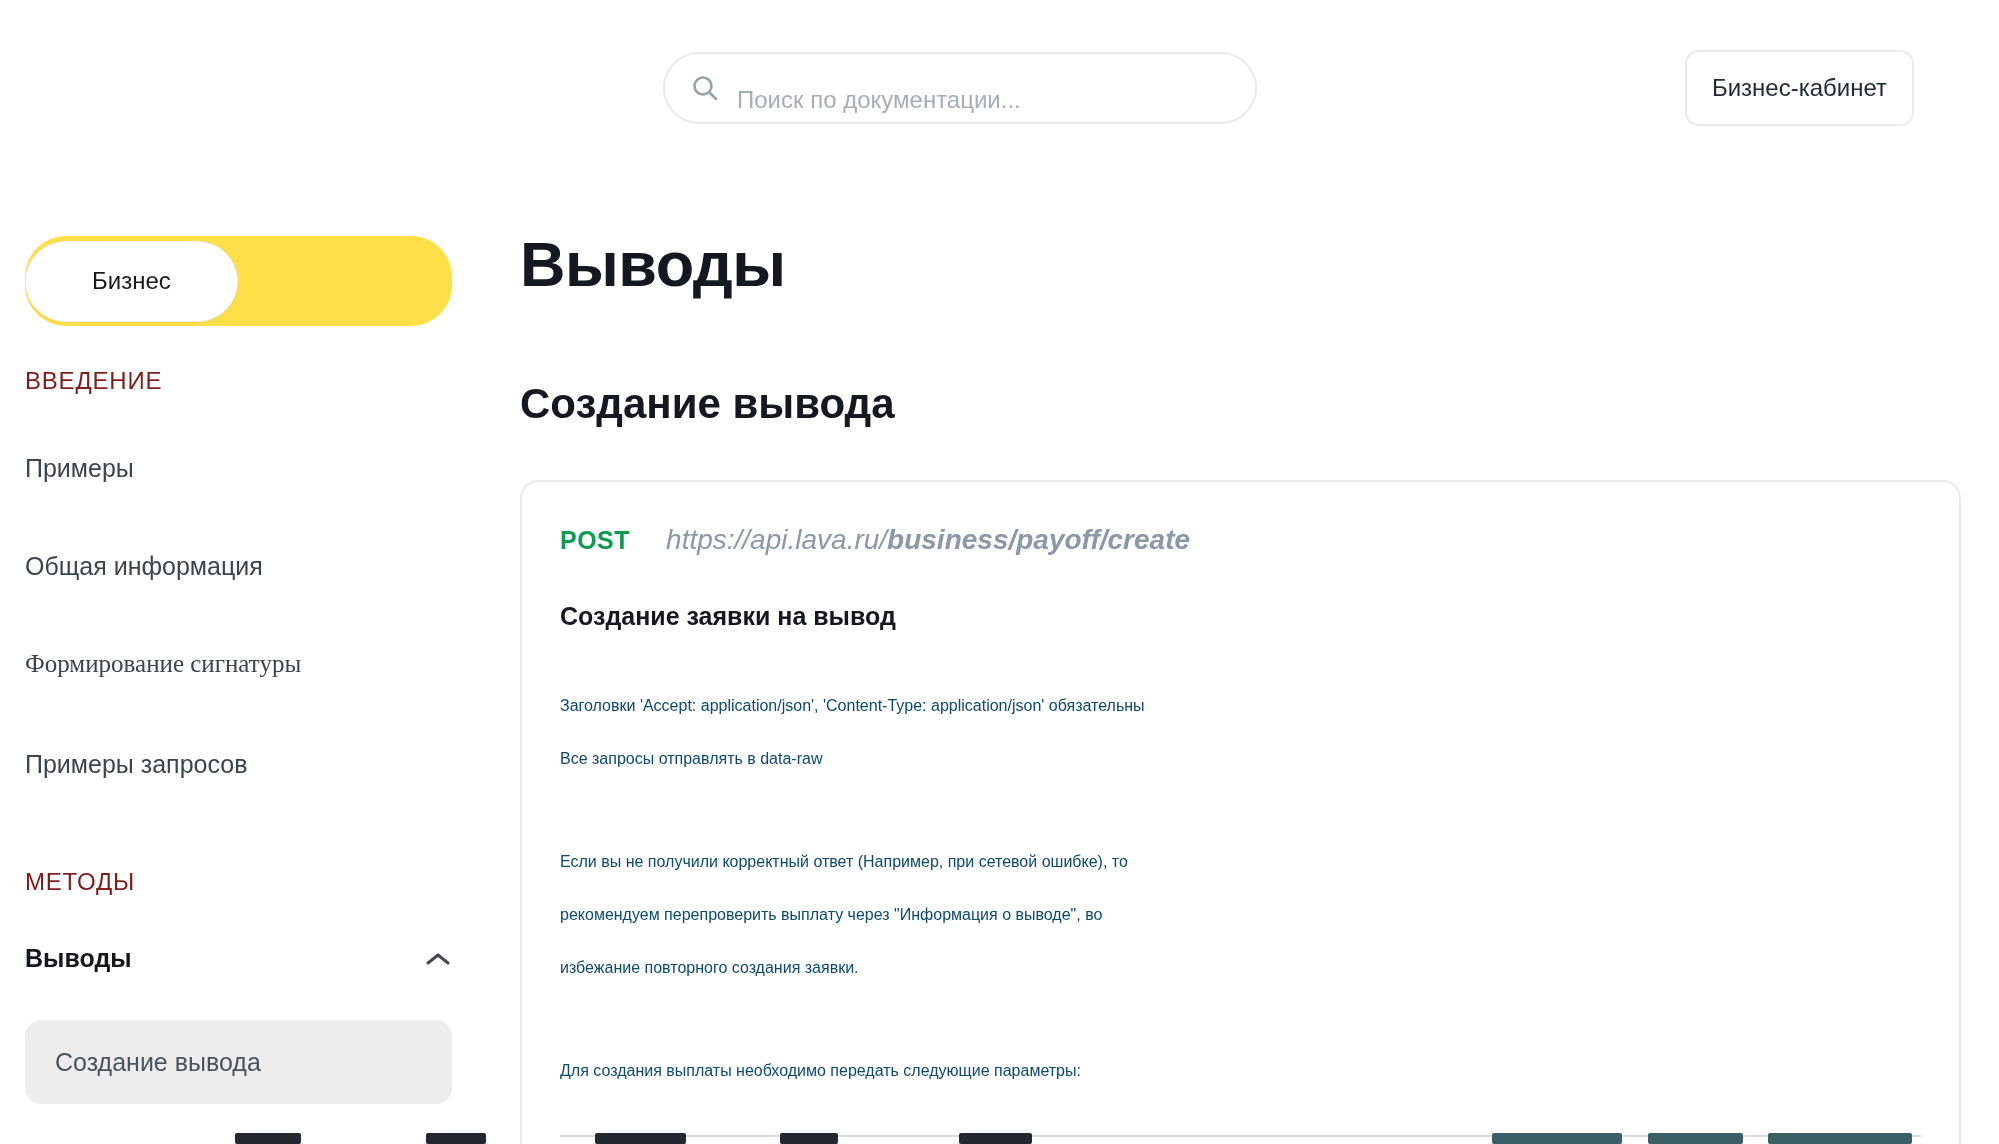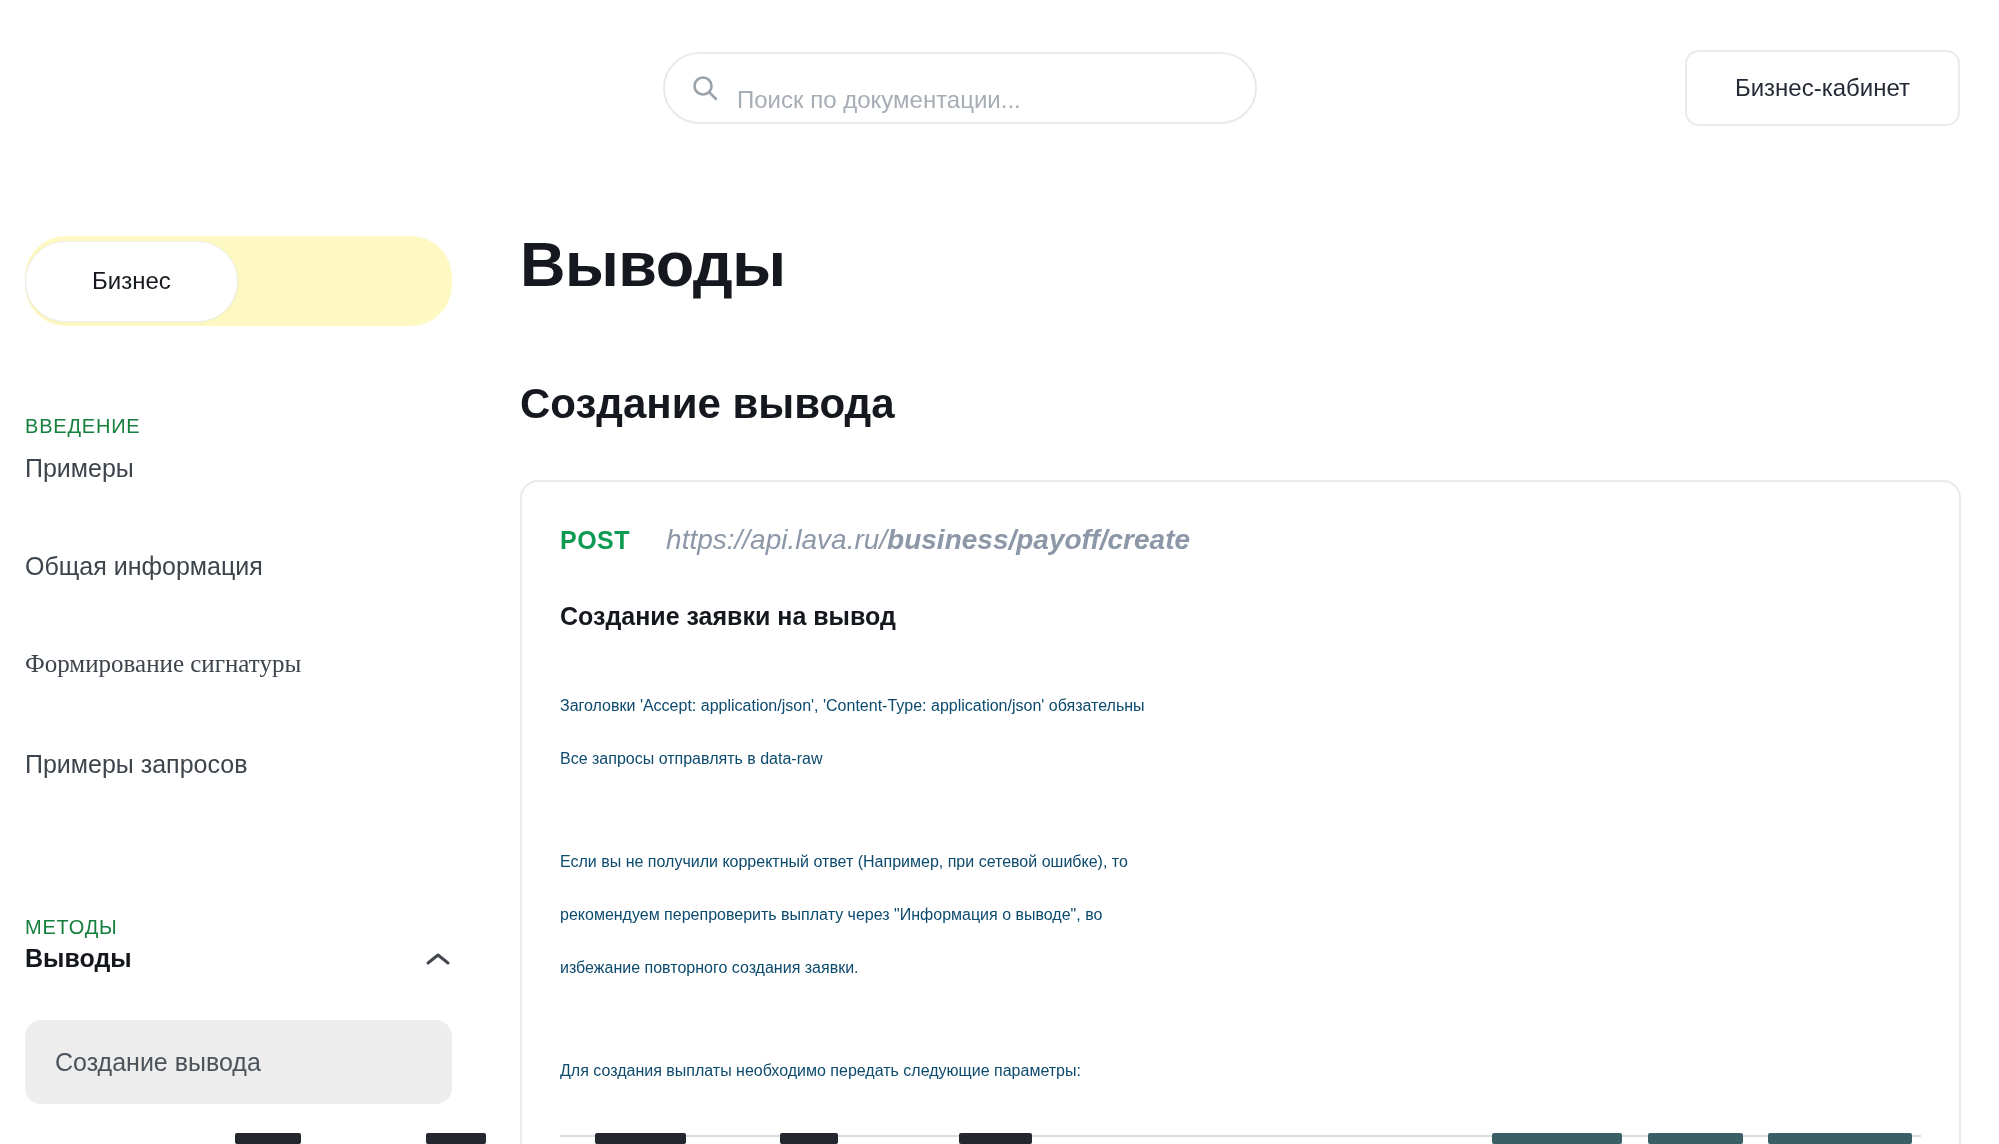--- a/index.html
+++ b/index.html
@@ -21,45 +21,45 @@
     display:flex; align-items:center; padding:0 26px;
   }
   .search-box svg { flex:0 0 auto; }
   .search-input {
     border:none; outline:none; background:transparent; margin-left:18px;
     font-family:inherit; font-size:24px; color:#3c434b; width:100%;margin-top:24px;
   }
   .search-input::placeholder { color:#a7adb6; }
 
   .account-btn {
-    position:absolute; left:1685px; top:50px; width:275px; height:76px;
+    position:absolute; left:1685px; top:50px; width:229px; height:76px;
     border:2px solid #e8eaee; border-radius:14px; background:#fff;
     font-family:inherit; font-size:24px; color:#242b36; cursor:pointer;
     display:flex; align-items:center; justify-content:center;
   }
 
   
   .sidebar { position:absolute; left:25px; top:236px; width:427px; }
   .seg-toggle {
     position:absolute; left:0; top:0; width:427px; height:90px;
-    background:#fef9c3; border-radius:41px; display:flex; align-items:center;
+    background:#fde047; border-radius:41px; display:flex; align-items:center;
   }
   .seg-opt {
     height:81px; display:flex; align-items:center; justify-content:center;
     font-size:24px; cursor:pointer;
   }
   .seg-active {
     width:213px; background:#ffffff; border:1px solid #edeff2; border-radius:41px;
     color:#16191f; font-weight:500; box-shadow:0 1px 3px rgba(0,0,0,0.04);
   }
   .seg-inactive { flex:1; color:#6e7681; }
 
   .side-label {
-    position:absolute; left:0; font-size:20px; font-weight:500;
-    letter-spacing:0.8px; color:#15803d;margin-top:48px;
+    position:absolute; left:0; font-size:24px; font-weight:500;
+    letter-spacing:0.8px; color:#7f1d1d;
   }
   .side-item {
     position:absolute; left:0; font-size:25px; color:#3d444c; cursor:pointer;
   }
   .side-group {
     position:absolute; left:0; width:427px; display:flex;
     align-items:center; justify-content:space-between; cursor:pointer;
   }
   .side-group-label { font-size:25px; font-weight:700; color:#14171c; }
   .side-subitem {

